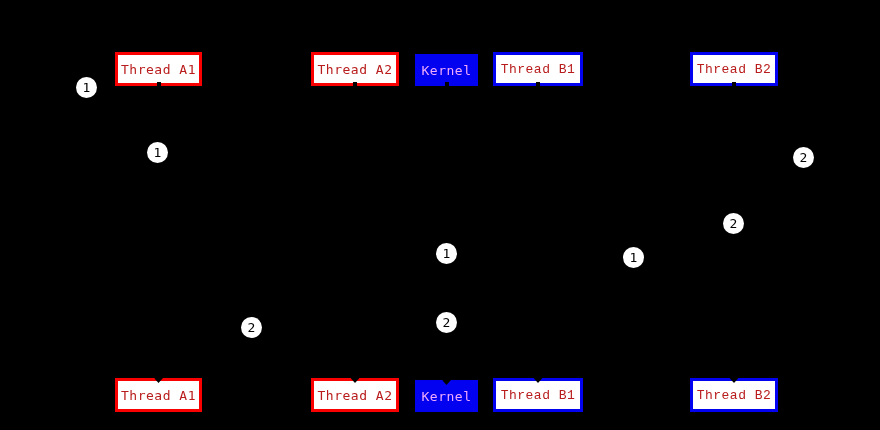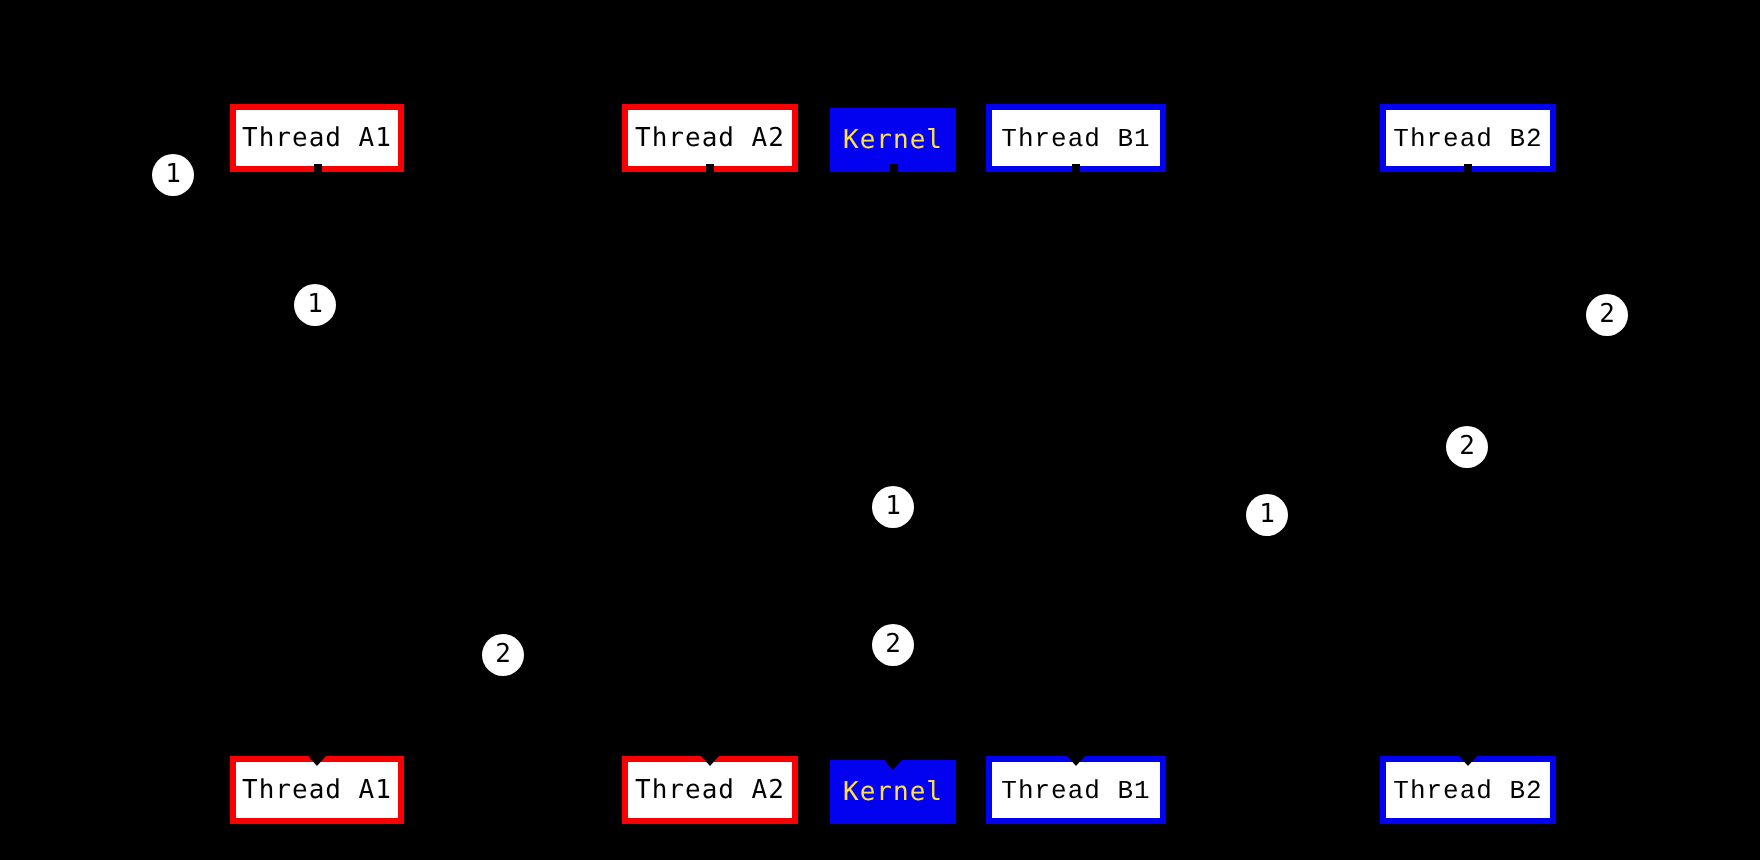--- a/index.html
+++ b/index.html
@@ -19,28 +19,28 @@
     position: absolute;
     height: 34px;
     box-sizing: border-box;
     background: #ffffff;
     border: 3px solid #ffffff;
     display: flex;
     align-items: center;
     justify-content: center;
     font-size: 13px;
     letter-spacing: 0.5px;
-    color: #000000;
+    color: #b91c1c;
   }
   .box.red    { border-color: #fb0000; }
   .box.blue   { border-color: #0202f0; font-family: Liberation Mono, monospace; }
   .box.kernel {
     background: #0202f0;
     border-color: #0202f0;
-    color: #fde047;
+    color: #f0abfc;
     height: 32px;
     justify-content: center;
   }
   
   .notch {
     position: absolute;
     left: 50%;
     transform: translateX(-50%);
     background: #000000;
   }

